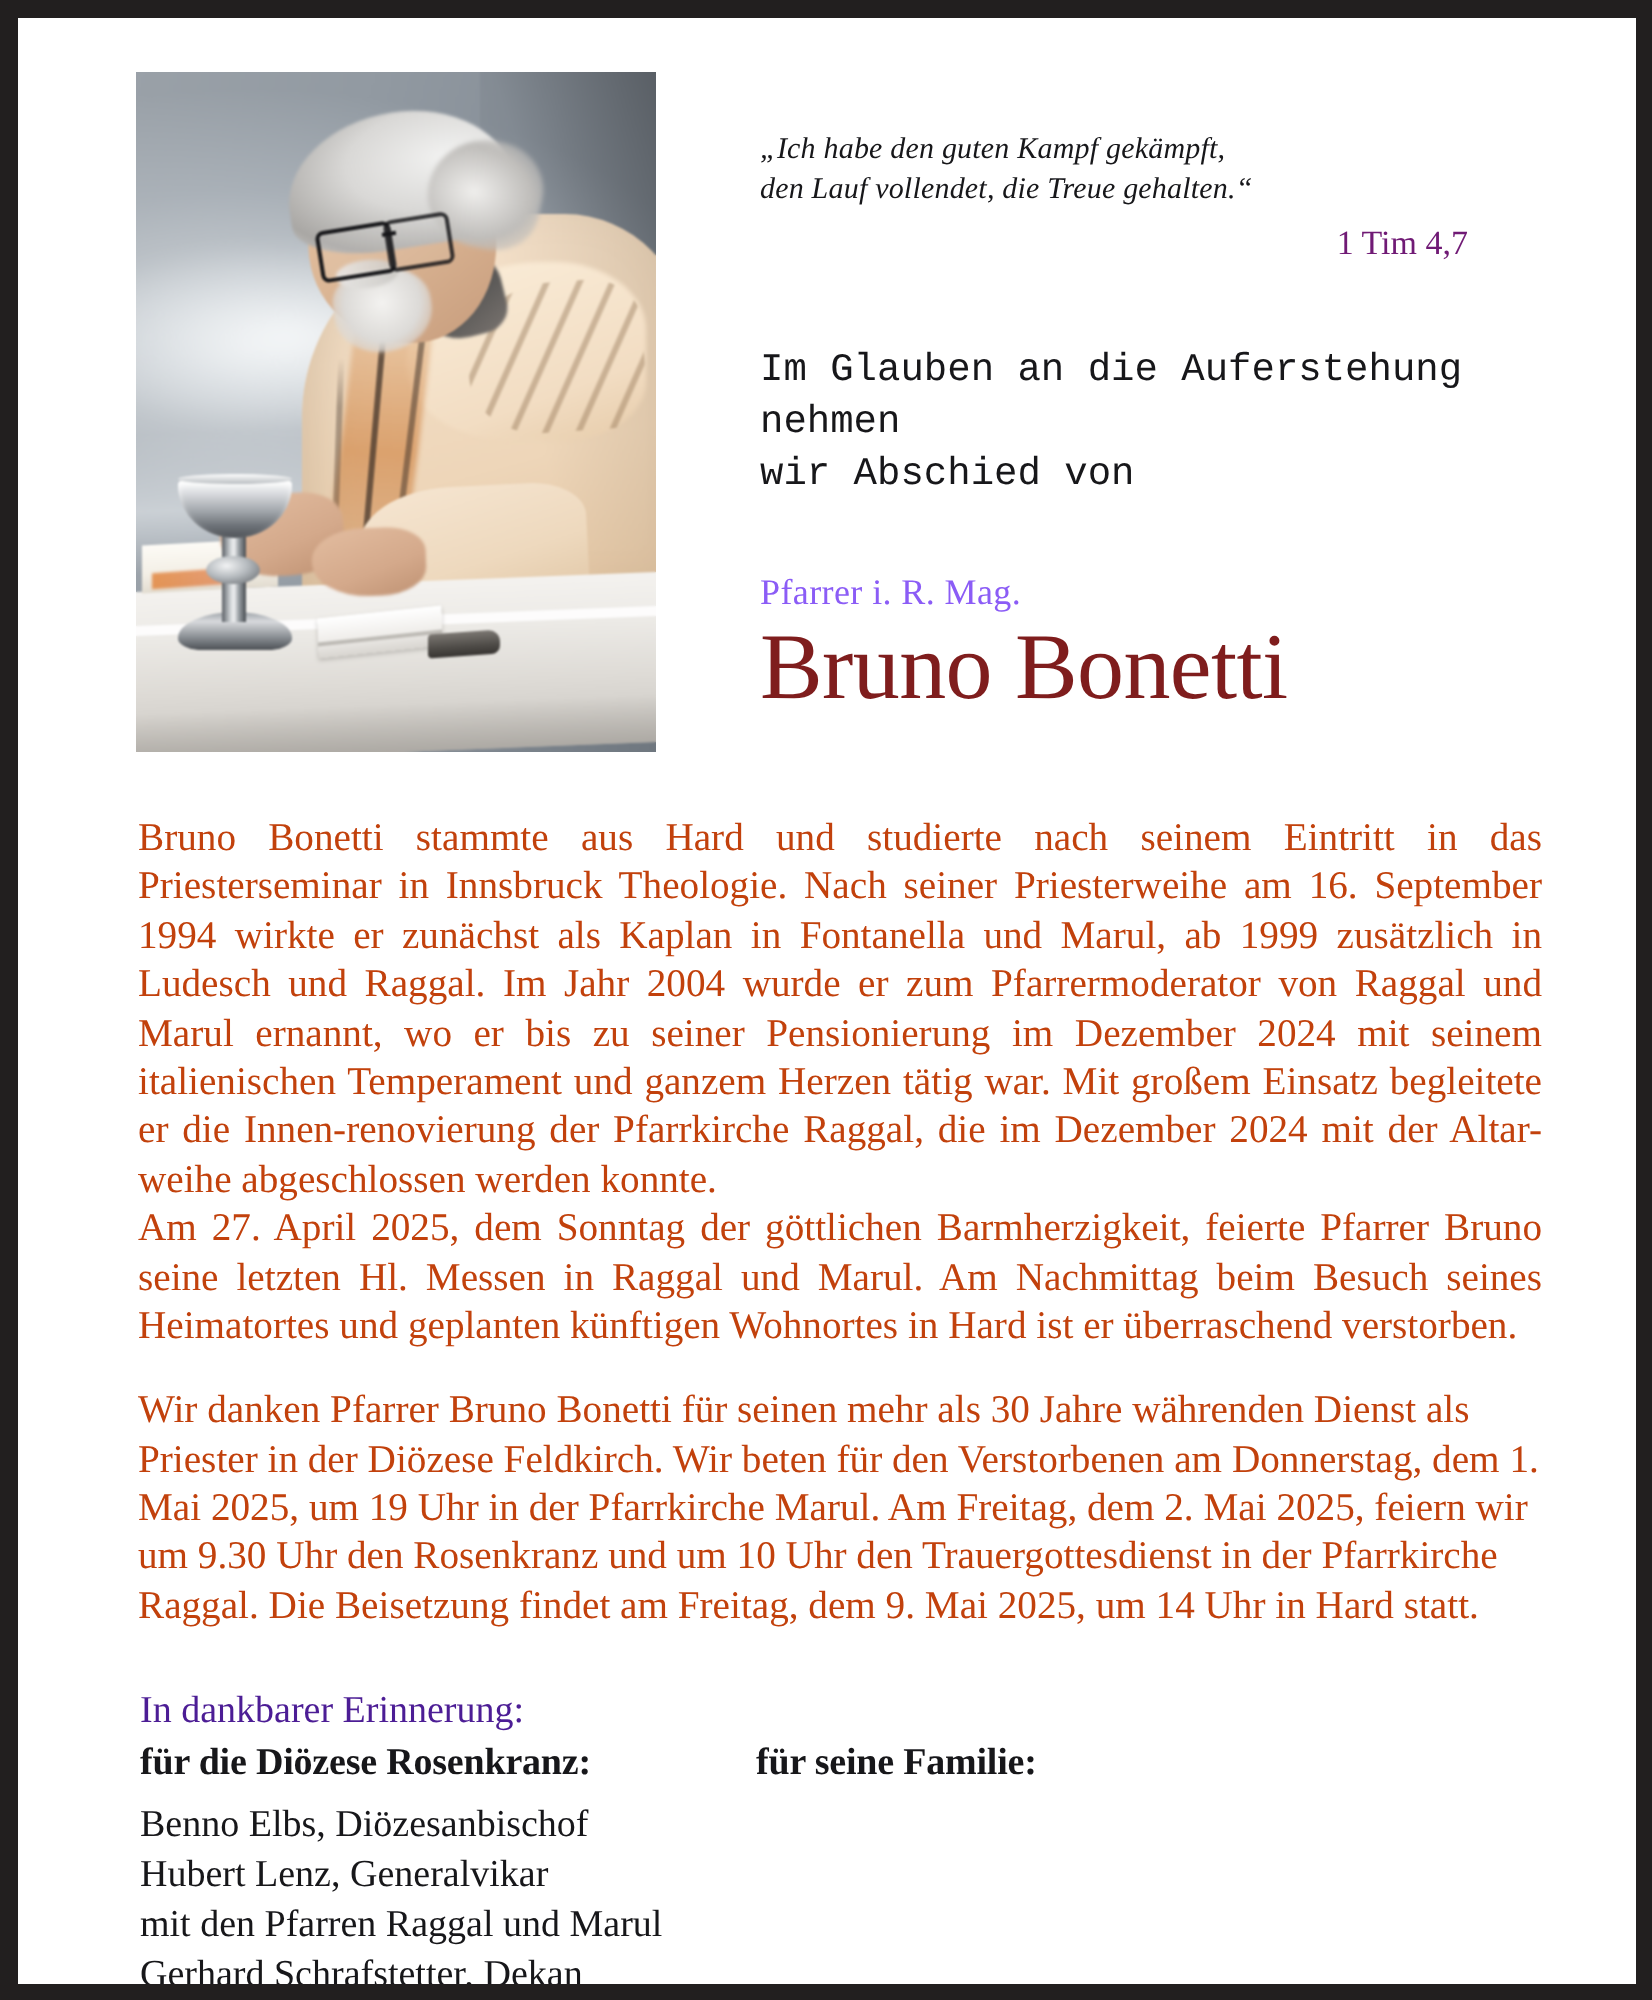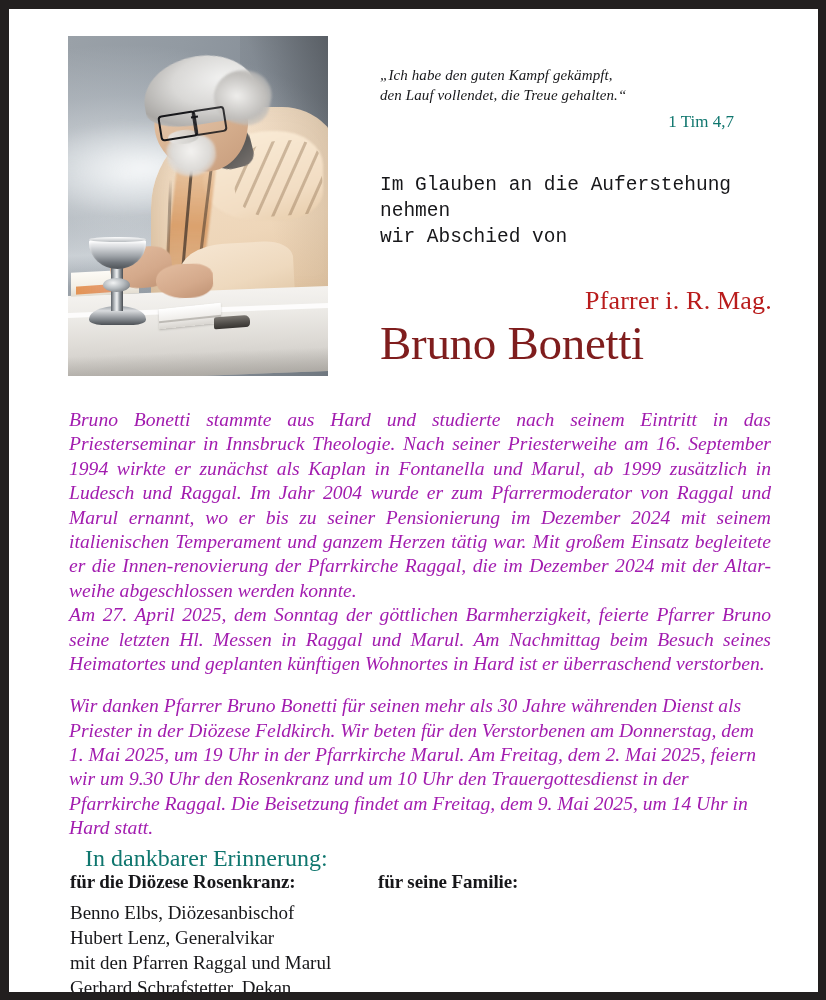--- a/index.html
+++ b/index.html
@@ -401,37 +401,36 @@
   .scripture {
     font-style: italic;
     font-size: 15px;
     line-height: 1.34;
     color: #17171a;
     letter-spacing: 0.1px;
   }
   .scripture-ref {
     text-align: right;
     font-size: 17px;
-    color: #0f766e;
+    color: #701a75;
     margin-top: 7px;
     padding-right: 38px;
   }
   .intro {
     margin-top: 41px;
     font-size: 19.5px;
     line-height: 1.33;
     color: #17171a;
     font-family: Liberation Mono, monospace;
   }
   .title-line {
     margin-top: 35px;
-    font-size: 26px;
-    color: #b91c1c;
+    font-size: 18px;
+    color: #8b5cf6;
     letter-spacing: 0.2px;
-    text-align: right;
   }
   .deceased-name {
     margin-top: 3px;
     font-size: 47px;
     line-height: 1.04;
     color: #7f1d1d;
     letter-spacing: -0.3px;
   }
   .life-dates {
     margin-top: 4px;
@@ -443,37 +442,36 @@
   .life-dates .sym { font-size: 15px; vertical-align: 2px; }
 
   
   .body-text {
     position: absolute;
     left: 60px;
     top: 399px;
     width: 702px;
     font-size: 19.6px;
     line-height: 1.245;
-    color: #a21caf;
+    color: #c2410c;
     text-align: justify;
     text-justify: inter-word;
     hyphens: manual;
-    font-style: italic;
   }
   .body-text p { margin: 0; }
   .body-text p.spaced { margin-top: 18px; }
   .body-text p:last-child { text-align: left; }
 
   
   .memoriam-label {
     position: absolute;
-    left: 76px;
+    left: 61px;
     top: 836px;
-    font-size: 24px;
-    color: #0f766e;
+    font-size: 19px;
+    color: #4c1d95;
   }
   .sig-col {
     position: absolute;
     top: 861px;
     font-size: 19px;
     line-height: 1.31;
     color: #17171a;
   }
   .sig-col.diocese { left: 61px; width: 300px; }
   .sig-col.family  { left: 369px; width: 400px; }

